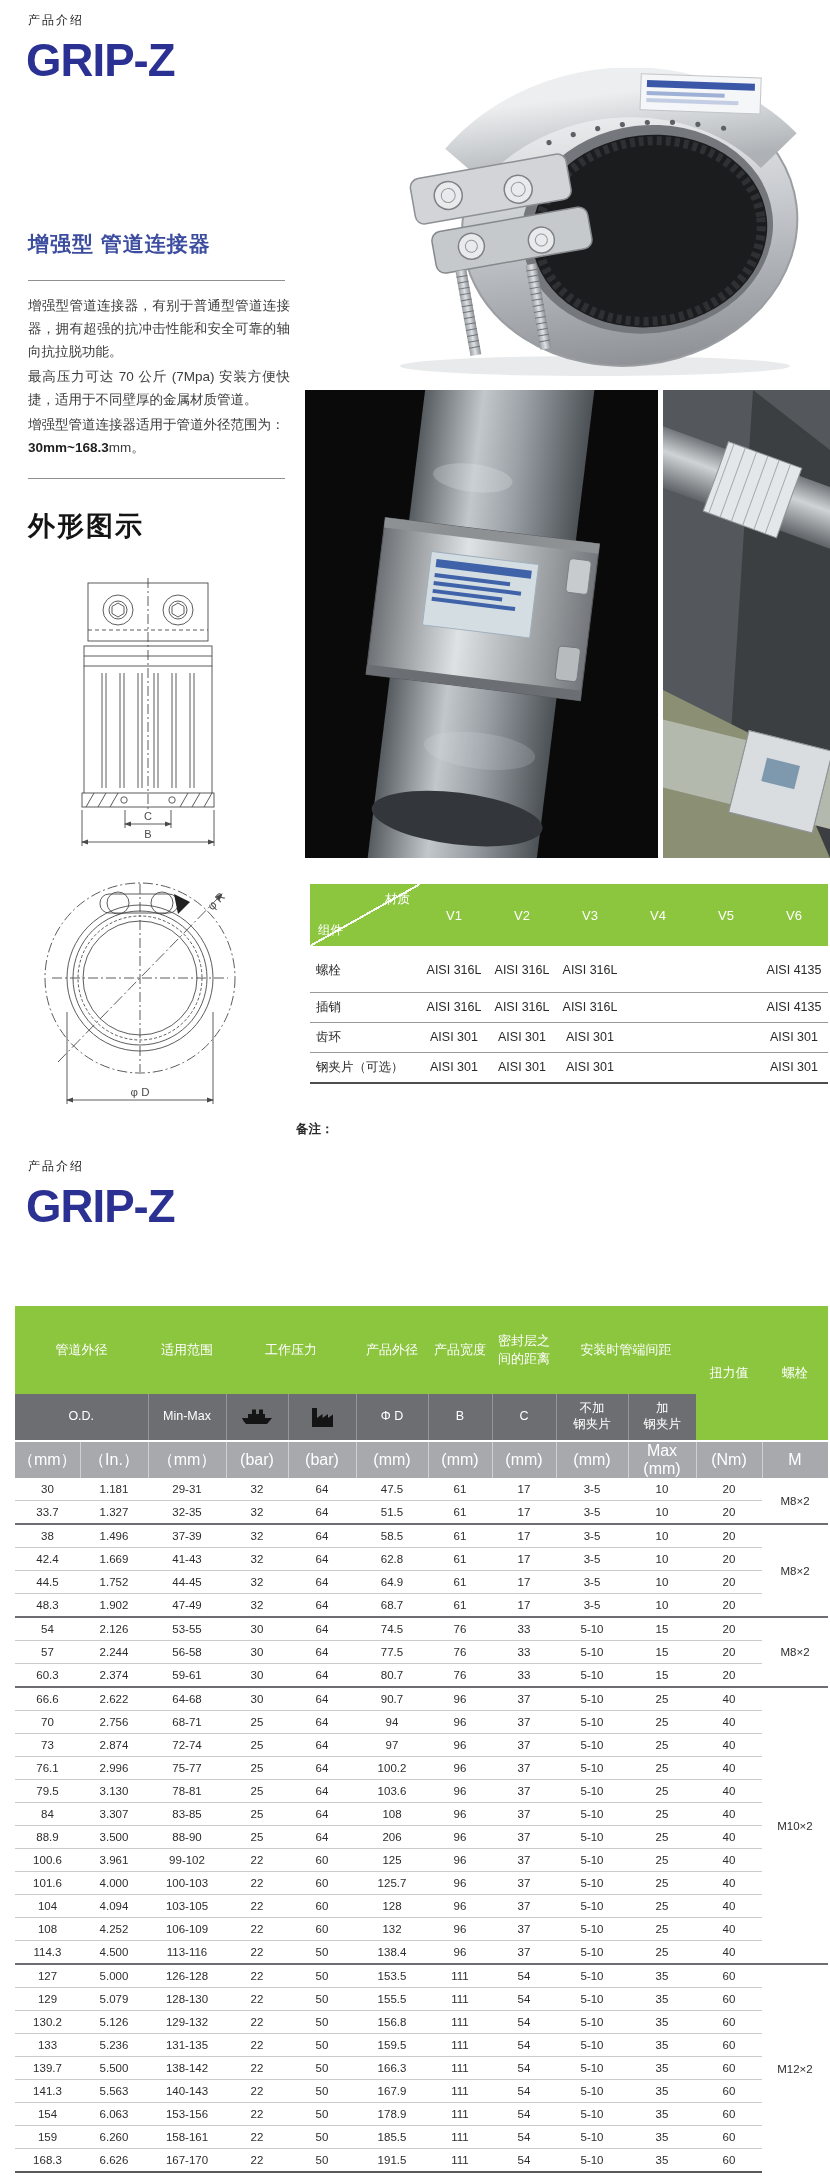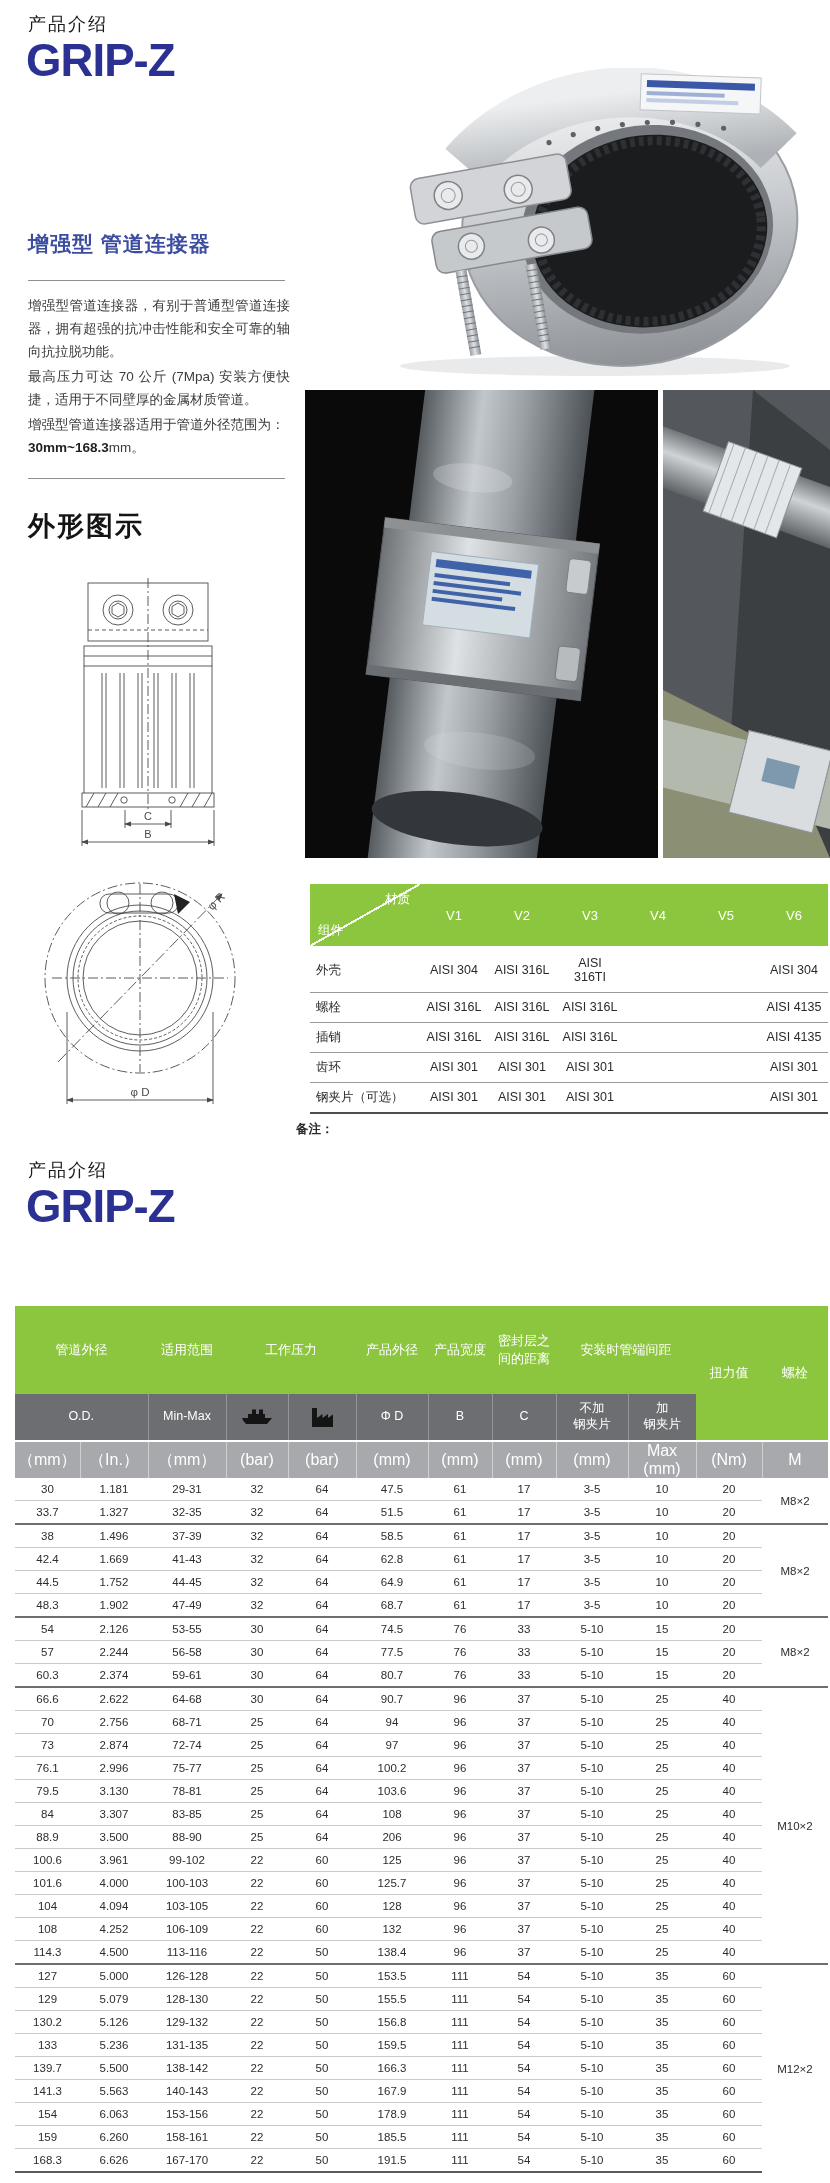--- a/index.html
+++ b/index.html
@@ -1,19 +1,19 @@
 <!DOCTYPE html>
 <html><head>
 <meta charset="utf-8">
 <style>
   html,body{margin:0;padding:0;background:#ffffff;}
   body{font-family:"Liberation Sans",sans-serif;}
   #page{position:relative;width:830px;height:2183px;background:#fff;overflow:hidden;}
 
-  .sec-label{position:absolute;font-size:18px;color:#1a1a1a;letter-spacing:2px;}
+  .sec-label{position:absolute;font-size:12px;color:#1a1a1a;letter-spacing:2px;}
   .brand{position:absolute;font-size:47px;font-weight:800;color:#2b3192;letter-spacing:-1px;
          transform:scaleX(.97);transform-origin:left top;}
 
   .subtitle{position:absolute;left:28px;top:230px;font-size:21px;font-weight:bold;color:#3c4da0;letter-spacing:1px;}
   .rule{position:absolute;height:1px;background:#8f9092;}
   .intro{position:absolute;left:28px;top:294px;width:262px;font-size:13.5px;line-height:23px;color:#3c3c3e;text-align:justify;}
   .intro p{margin:0 0 2px 0;}
   .intro b{color:#1f1f21;}
   .outline-h{position:absolute;left:28px;top:508px;font-size:27px;font-weight:bold;color:#141414;letter-spacing:2px;}
 
@@ -279,30 +279,20 @@
       <td class="hg">V1</td>
           <td class="hg">V2</td>
           <td class="hg">V3</td>
           <td class="hg">V4</td>
           <td class="hg">V5</td>
           <td class="hg">V6</td>
         </tr>
     </thead>
     <tbody id="materials-body">
         <tr>
-          <td class="m-label">外壳</td>
-          <td>AISI 304</td>
-          <td>AISI 316L</td>
-          <td>AISI
-316TI</td>
-          <td></td>
-          <td></td>
-          <td>AISI 304</td>
-        </tr>
-        <tr>
           <td class="m-label">螺栓</td>
           <td>AISI 316L</td>
           <td>AISI 316L</td>
           <td>AISI 316L</td>
           <td></td>
           <td></td>
           <td>AISI 4135</td>
         </tr>
         <tr>
           <td class="m-label">插销</td>

